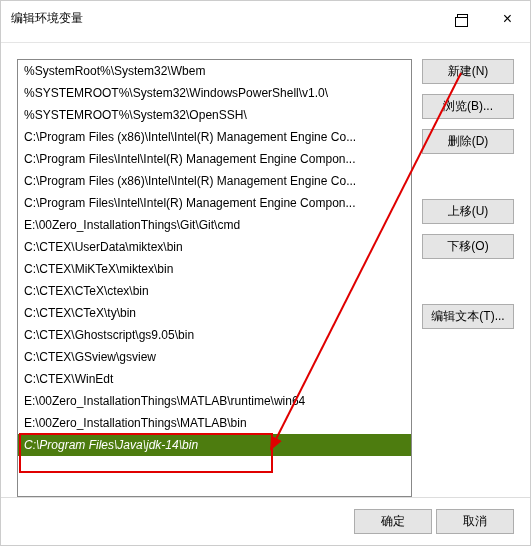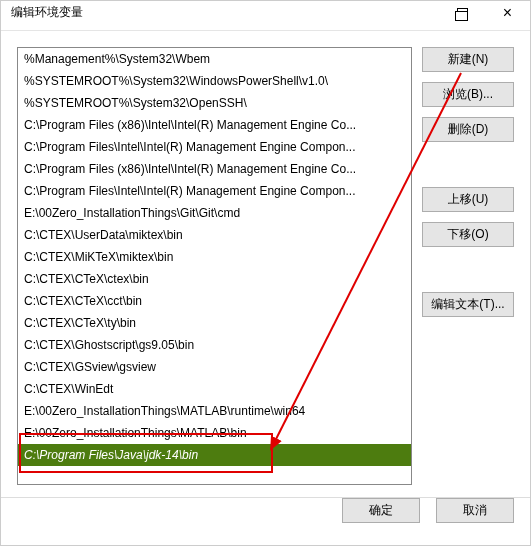--- a/index.html
+++ b/index.html
@@ -7,21 +7,21 @@
     font-family: "Microsoft YaHei", "Segoe UI", sans-serif;
     font-size: 12px;
     background: #fff;
     width: 531px;
     height: 546px;
     overflow: hidden;
     position: relative;
     border: 1px solid #ccc;
   }
   .titlebar {
-    height: 30px;
+    height: 42px;
     display: flex;
     align-items: center;
     padding: 0 0 6px 10px;
     border-bottom: 1px solid #e5e5e5;
   }
   .titlebar-title { flex: 1; font-size: 12px; }
   .titlebar-btn {
     width: 45px;
     height: 30px;
     display: flex;
@@ -80,22 +80,23 @@
   }
   .gap-sm { margin-top: 10px; }
   .gap-lg { margin-top: 45px; text-align: center; }
   .footer {
     position: absolute;
     bottom: 0; left: 0; right: 0;
     height: 48px;
     border-top: 1px solid #ddd;
     display: flex;
     justify-content: flex-end;
+    align-items: center;
     padding-right: 16px;
-    gap: 16px;
+    gap: 4px;
   }
   .footer .btn { width: 78px; }
   
   .anno-box {
     position: absolute;
     border: 2px solid #e00000;
     pointer-events: none;
   }
   .anno-line {
     position: absolute;
@@ -110,32 +111,31 @@
   <div class="titlebar-btn">
     <span class="maximize-icon"></span>
   </div>
   <div class="titlebar-btn close">
     <span class="close-icon">×</span>
   </div>
 </div>
 
 <div class="content">
   <div class="listbox" id="listbox">
-      <div class="list-item">%Management%\System32\Wbem</div>
+      <div class="list-item">%SystemRoot%\System32\Wbem</div>
       <div class="list-item">%SYSTEMROOT%\System32\WindowsPowerShell\v1.0\</div>
       <div class="list-item">%SYSTEMROOT%\System32\OpenSSH\</div>
       <div class="list-item">C:\Program Files (x86)\Intel\Intel(R) Management Engine Co...</div>
       <div class="list-item">C:\Program Files\Intel\Intel(R) Management Engine Compon...</div>
       <div class="list-item">C:\Program Files (x86)\Intel\Intel(R) Management Engine Co...</div>
       <div class="list-item">C:\Program Files\Intel\Intel(R) Management Engine Compon...</div>
       <div class="list-item">E:\00Zero_InstallationThings\Git\Git\cmd</div>
       <div class="list-item">C:\CTEX\UserData\miktex\bin</div>
       <div class="list-item">C:\CTEX\MiKTeX\miktex\bin</div>
       <div class="list-item">C:\CTEX\CTeX\ctex\bin</div>
-      <div class="list-item">C:\CTEX\CTeX\cct\bin</div>
       <div class="list-item">C:\CTEX\CTeX\ty\bin</div>
       <div class="list-item">C:\CTEX\Ghostscript\gs9.05\bin</div>
       <div class="list-item">C:\CTEX\GSview\gsview</div>
       <div class="list-item">C:\CTEX\WinEdt</div>
       <div class="list-item">E:\00Zero_InstallationThings\MATLAB\runtime\win64</div>
       <div class="list-item">E:\00Zero_InstallationThings\MATLAB\bin</div>
       <div class="list-item selected">C:\Program Files\Java\jdk-14\bin</div>
     </div>
   <div class="side-buttons">
     <button class="btn">新建(N)</button>

